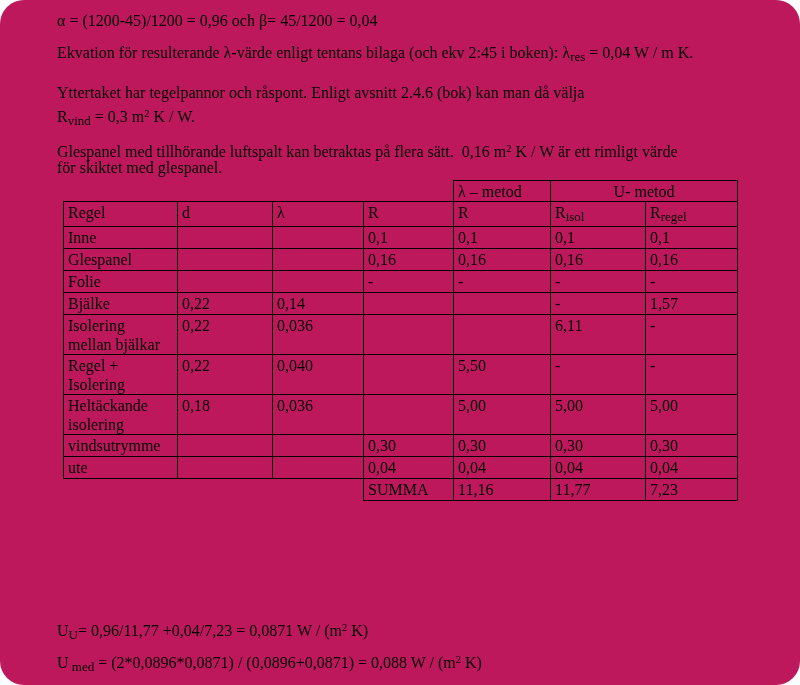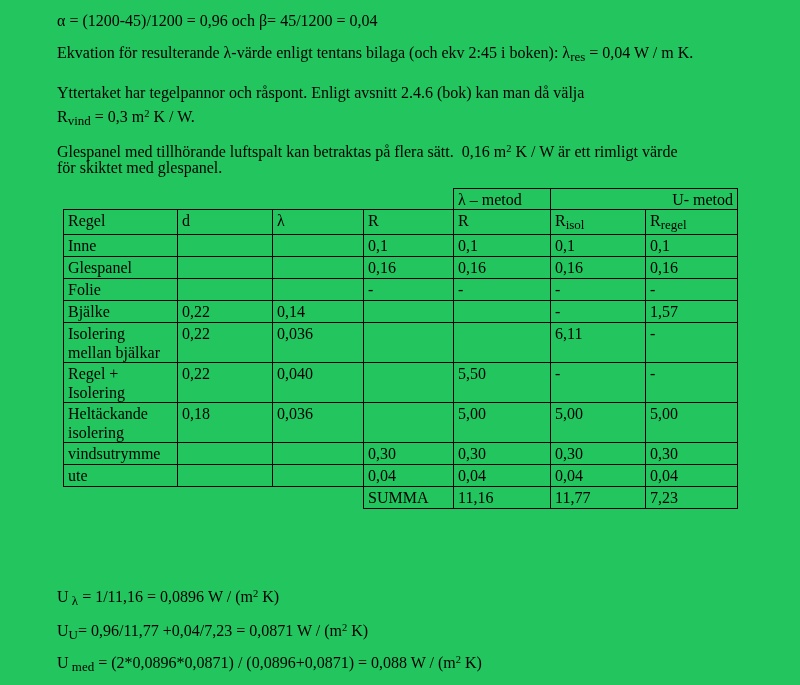--- a/index.html
+++ b/index.html
@@ -1,56 +1,57 @@
 <!DOCTYPE html>
 <html><head>
 <meta charset="utf-8">
 <style>
   html, body { margin: 0; padding: 0; }
   body { background: #ffffff; }
   .page {
     position: relative;
     width: 800px;
     height: 685px;
-    background: #22c55e;
+    background: #be185d;
     color: #000000;
     font-family: "Liberation Serif", "DejaVu Serif", serif;
     font-size: 16px;
     overflow: hidden;
+    border-radius: 24px;
   }
   .line {
     position: absolute;
     left: 57px;
     white-space: pre;
     line-height: 20px;
   }
   .sub { font-size: 13px; vertical-align: -3px; }
   .sup { font-size: 10.5px; vertical-align: 5px; }
   .underline { text-underline-offset: 2px; }
 
   table.rtable {
     position: absolute;
-    top: 188px;
+    top: 180px;
     left: 63px;
     border-collapse: collapse;
     font-size: 16px;
     table-layout: fixed;
   }
   table.rtable td {
     border: 1px solid #000000;
     padding: 1px 4px 0 4px;
     height: 20px;
     line-height: 19px;
     vertical-align: top;
     white-space: pre-line;
     overflow: hidden;
   }
   table.rtable tr.group-row td { height: 18px; }
   table.rtable td.blank { border: none; }
-  table.rtable td.center { text-align: right; }
+  table.rtable td.center { text-align: center; }
 </style>
 </head>
 <body>
 
 <div class="page">
 
   <div class="line" style="top:11px">α = (1200-45)/1200 = 0,96 och β= 45/1200 = 0,04</div>
 
   <div class="line" style="top:43px"><span>Ekvation för resulterande λ-värde enligt tentans bilaga (och ekv 2:45 i boken): λ</span><span class="sub">res</span><span> = 0,04 W / m K.</span></div>
 
@@ -172,19 +173,18 @@
       <tr>
         <td class="blank" colspan="3"></td>
         <td>SUMMA</td>
         <td>11,16</td>
         <td>11,77</td>
         <td>7,23</td>
       </tr>
     </tbody>
   </table>
 
-  <div class="line" style="top:584px"><span>U</span><span class="sub"> λ</span><span> = 1/11,16 = 0,0896 W / (m</span><span class="sup">2</span><span> K)</span></div>
 
   <div class="line" style="top:618px"><span>U</span><span class="sub">U</span><span>= 0,96/11,77 +0,04/7,23 = 0,0871 W / (m</span><span class="sup">2</span><span> K)</span></div>
 
   <div class="line" style="top:650px"><span>U</span><span class="sub"> med</span><span> = (2*0,0896*0,0871) / (0,0896+0,0871) = </span><span class="underline"><span>0,088 W / (m</span><span class="sup">2</span><span> K)</span></span></div>
 
 </div>
 
 </body></html>

